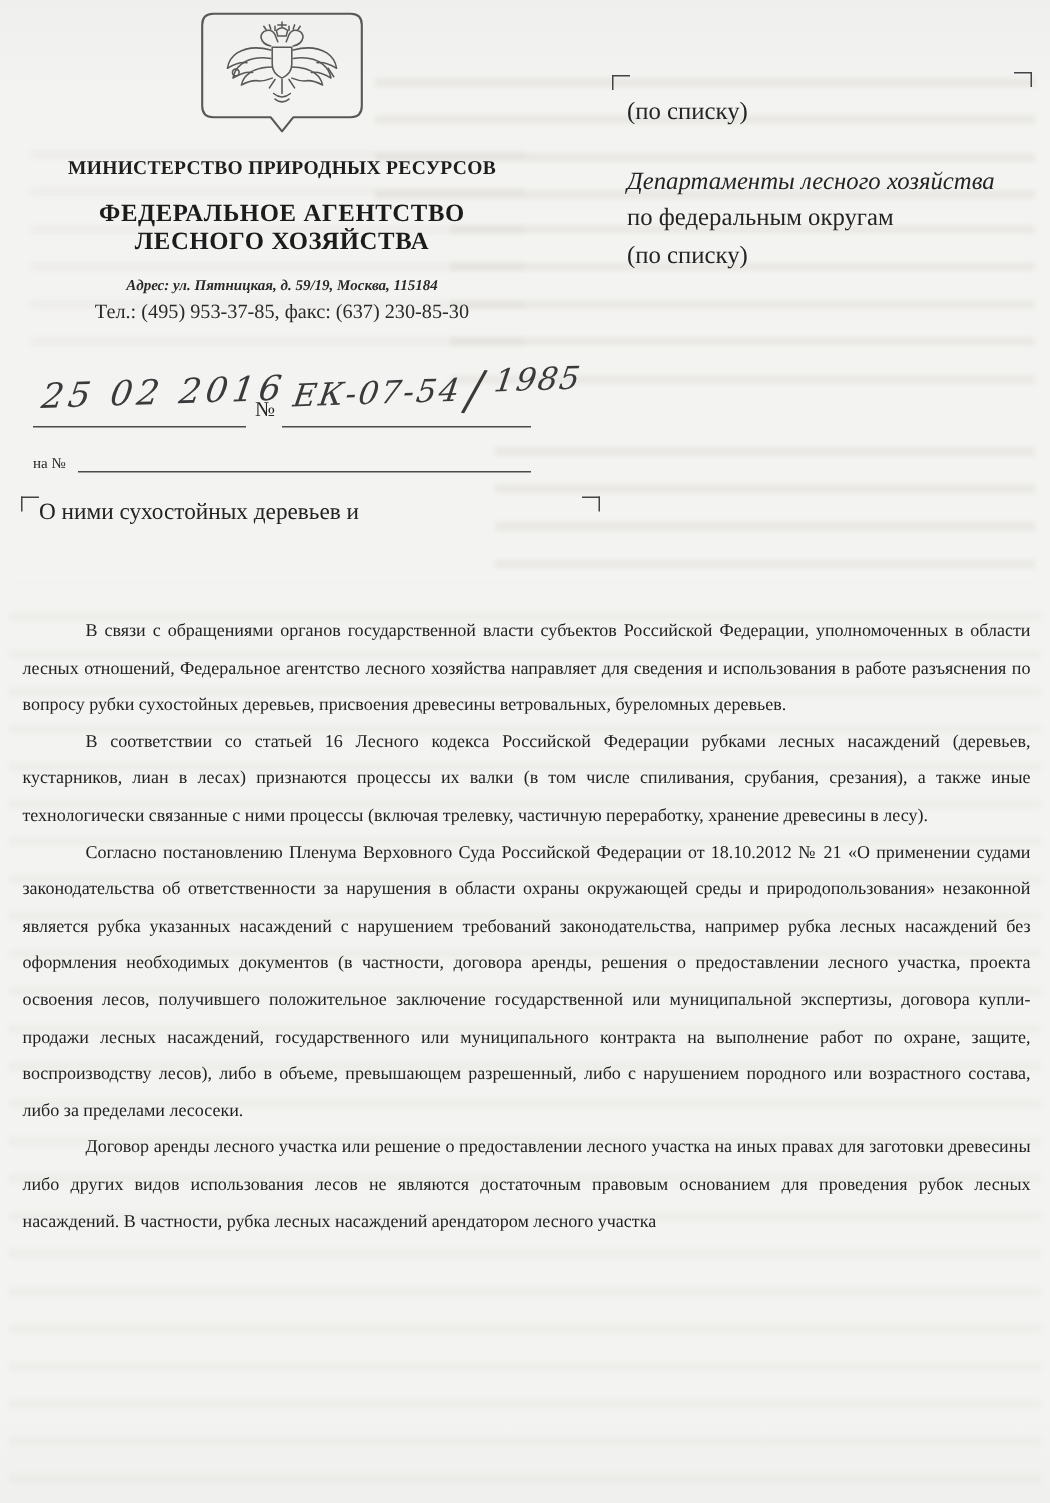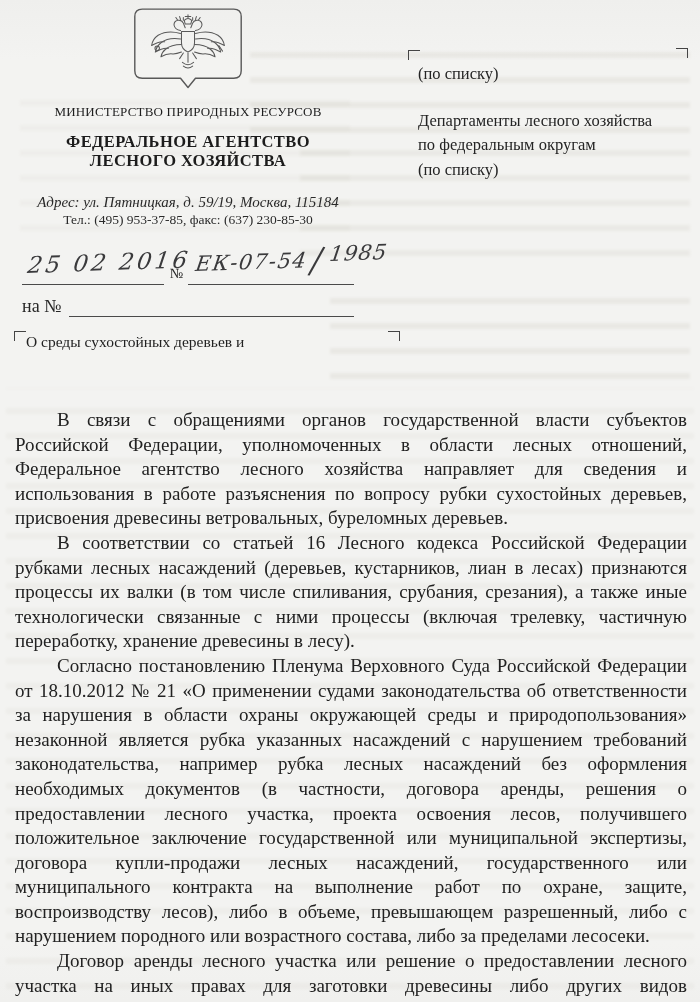--- a/index.html
+++ b/index.html
@@ -16,61 +16,61 @@
     background:repeating-linear-gradient(0deg,transparent 0 9px,#948b77 9px 15px,transparent 15px 25px);}
   .b1{left:250px;top:52px;width:440px;height:90px;opacity:.10;}
   .b2{left:300px;top:150px;width:390px;height:115px;opacity:.09;}
   .b3{left:330px;top:288px;width:360px;height:100px;opacity:.10;}
   .b4{left:6px;top:388px;width:688px;height:610px;opacity:.055;}
   .b5{left:20px;top:100px;width:330px;height:140px;opacity:.05;}
 
   
   .letterhead{position:absolute;left:22px;top:6px;width:332px;text-align:center;}
   .emblem{width:112px;height:94px;margin:0 auto;}
-  .ministry{margin-top:4px;font-size:13px;font-weight:normal;line-height:15px;letter-spacing:.2px;color:#1e1e1e;}
+  .ministry{margin-top:4px;font-size:13px;font-weight:bold;line-height:15px;letter-spacing:.2px;color:#1e1e1e;}
   .agency{margin-top:13px;font-size:16.5px;font-weight:bold;line-height:19px;letter-spacing:.4px;color:#1c1c1c;}
-  .addr{margin-top:24px;font-size:15px;font-style:italic;line-height:17px;color:#2a2a2a;}
+  .addr{margin-top:12px;font-size:10px;font-style:italic;line-height:17px;color:#2a2a2a;font-weight:bold;}
   .phone{font-size:13.5px;line-height:17px;color:#2a2a2a;}
 
   
   .ref{position:absolute;left:22px;top:248px;width:380px;height:50px;}
   .hw{font-family:"DejaVu Serif",serif;font-style:italic;color:#3a3a3c;transform:skewX(-10deg) rotate(-2deg);transform-origin:left bottom;display:inline-block;}
   .hw-date{position:absolute;left:4px;top:4px;font-size:23px;letter-spacing:3px;}
   .uline{position:absolute;border-bottom:1.6px solid #4a4a4a;}
   .u1{left:0;top:36px;width:142px;}
   .num-label{position:absolute;left:148px;top:18px;font-size:14px;}
   .hw-num{position:absolute;left:172px;top:4px;font-size:21px;letter-spacing:1.5px;}
   .u2{left:166px;top:36px;width:166px;}
   .hw-slash{position:absolute;left:288px;top:-14px;font-size:46px;font-weight:300;color:#3a3a3c;transform:rotate(10deg);}
   .hw-year{position:absolute;left:306px;top:-6px;font-size:21px;letter-spacing:1px;}
   .reply{position:absolute;left:22px;top:296px;width:332px;display:flex;align-items:flex-end;}
-  .reply-label{font-size:18px;flex:0 0 auto;}
+  .reply-label{font-size:10px;flex:0 0 auto;}
   .reply-line{flex:1;border-bottom:1.6px solid #4a4a4a;height:18px;margin-left:8px;}
 
   
   .subject{position:absolute;left:20px;top:332px;width:378px;font-size:15.5px;line-height:20px;color:#222;}
   .corner{position:absolute;width:11px;height:9px;}
   .c-tl{border-left:1.6px solid #444;border-top:1.6px solid #444;}
   .c-tr{border-right:1.6px solid #444;border-top:1.6px solid #444;}
   .subj-tl{left:14px;top:331px;}
   .subj-tr{left:388px;top:331px;}
   .subject div{padding-left:6px;}
 
   
   .rcpt-tl{left:408px;top:50px;}
   .rcpt-tr{left:676px;top:48px;}
   .recipients{position:absolute;left:418px;top:62px;width:272px;font-size:16.5px;line-height:24.5px;color:#242424;}
   .recipients p{margin:0;text-align:justify;}
   .rcpt-note{text-align:left !important;}
-  .dept{margin-top:22px !important;text-align:justify;}
+  .dept{margin-top:22px !important;font-style:italic;text-align:justify;}
   .dept-rest,.dept-note{text-align:left !important;}
 
   
   .body-text{position:absolute;left:15px;top:398px;width:672px;}
-  .body-text p{margin:0;text-indent:42px;text-align:justify;font-size:19px;line-height:24.6px;color:#222;}
+  .body-text p{margin:0;text-indent:42px;text-align:justify;font-size:12px;line-height:24.6px;color:#222;}
   .body-text p:first-child{margin-top:10px;}
 
   svg .ln{fill:none;stroke:#585858;stroke-width:1.5;stroke-linecap:round;stroke-linejoin:round;}
   svg .ln2{fill:none;stroke:#585858;stroke-width:1.1;stroke-linecap:round;stroke-linejoin:round;}
 </style>
 </head>
 <body>
 
 <div class="page">
 
@@ -128,21 +128,21 @@
     <span class="hw hw-year">1985</span>
   </div>
   <div class="reply">
     <span class="reply-label">на №</span>
     <span class="reply-line"></span>
   </div>
 
   <span class="corner c-tl subj-tl"></span>
   <span class="corner c-tr subj-tr"></span>
   <div class="subject">
-    <div>О среды сухостойных деревьев и</div>
+    <div>О ними сухостойных деревьев и</div>
   </div>
 
   <span class="corner c-tl rcpt-tl"></span>
   <span class="corner c-tr rcpt-tr"></span>
   <div class="recipients">
     <p class="rcpt-note">(по списку)</p>
     <p class="dept">Департаменты лесного хозяйства</p>
     <p class="dept-rest">по федеральным округам</p>
     <p class="dept-note">(по списку)</p>
   </div>

